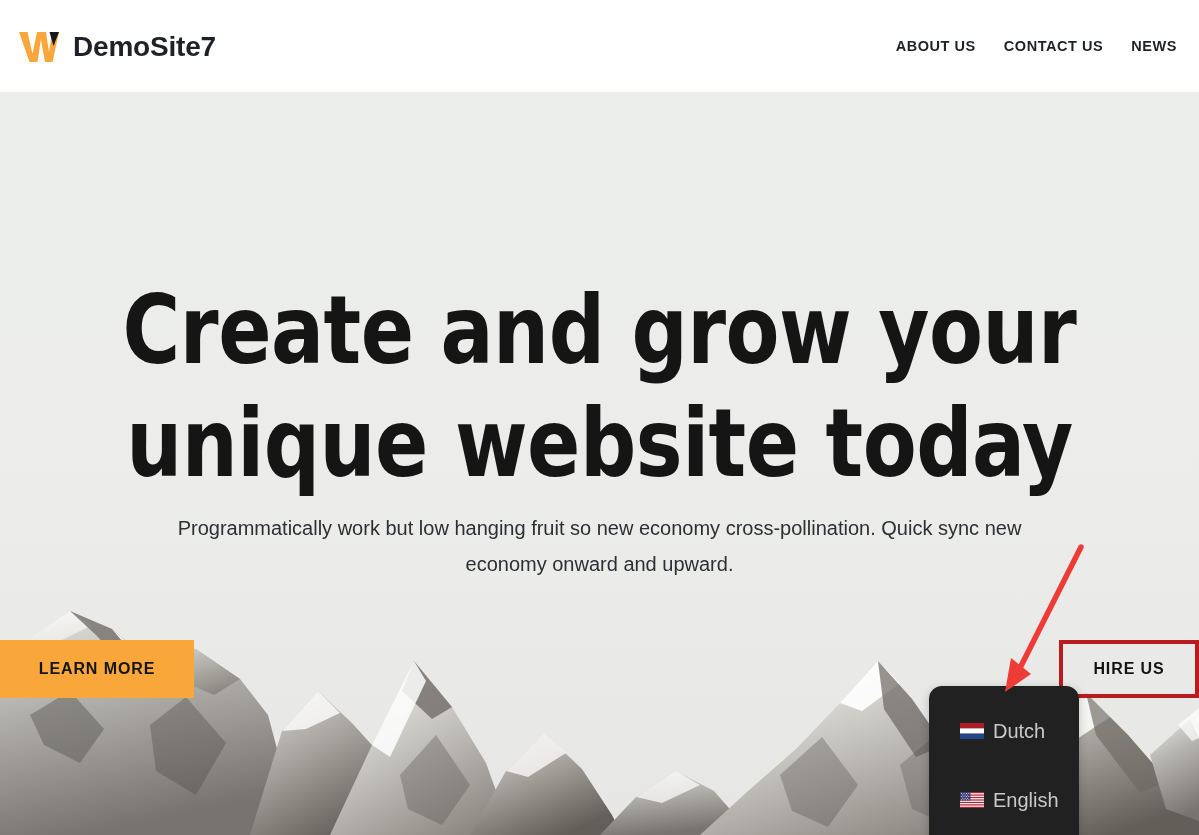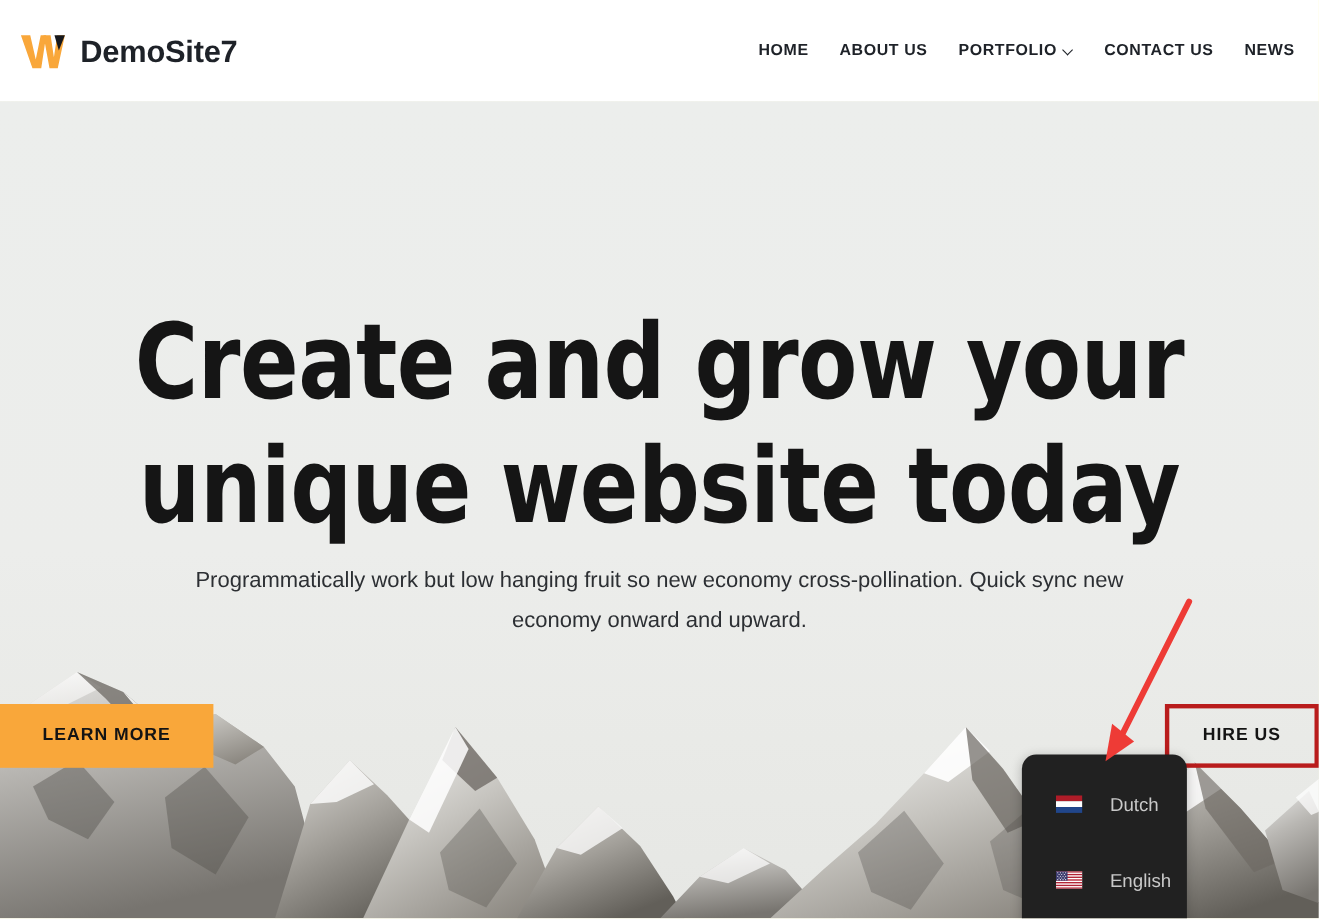--- a/index.html
+++ b/index.html
@@ -220,25 +220,24 @@
     display: flex;
     align-items: center;
     gap: 9px;
     height: 26px;
     padding-left: 31px;
     margin-bottom: 43px;
     cursor: pointer;
   }
 
   .lang-label {
-    font-size: 17px;
+    font-size: 20px;
     color: #c9c9c9;
     line-height: 1;
     white-space: nowrap;
-    margin-left: 16px;
   }
 
   .flag {
     width: 24px;
     height: 16px;
     display: block;
     flex: 0 0 24px;
   }
 
   
@@ -266,28 +265,21 @@
           <path d="M1 2 L9.5 2 L14.5 24 L19 2 L24 2 L19.5 32 L11.5 32 Z" fill="#f9a73a"></path>
           <path d="M21.5 2 L28 2 L31 22 L34 2 L41 2 L34.5 32 L27 32 Z" fill="#f9a73a"></path>
           <path d="M31.5 2 L41 2 L35.5 16 Z" fill="#16181d"></path>
         </svg>
       </span>
       <span class="brand-name">DemoSite7</span>
     </div>
 
     <nav class="main-nav">
       <a class="nav-item" href="#">
-        <span>HOME</span>
-      </a>
-      <a class="nav-item" href="#">
         <span>ABOUT US</span>
-      </a>
-      <a class="nav-item" href="#">
-        <span>PORTFOLIO</span>
-        <span class="chev"></span>
       </a>
       <a class="nav-item" href="#">
         <span>CONTACT US</span>
       </a>
       <a class="nav-item" href="#">
         <span>NEWS</span>
       </a>
     </nav>
   </header>
 

